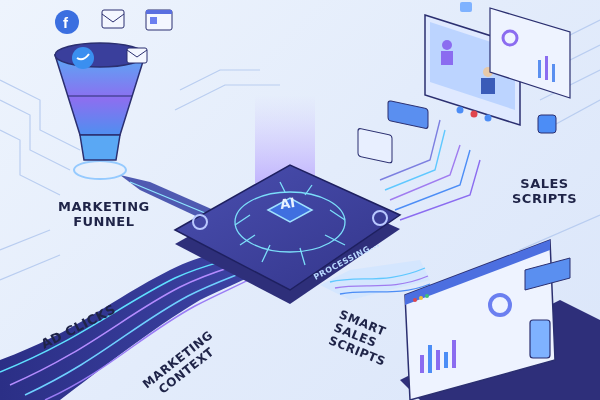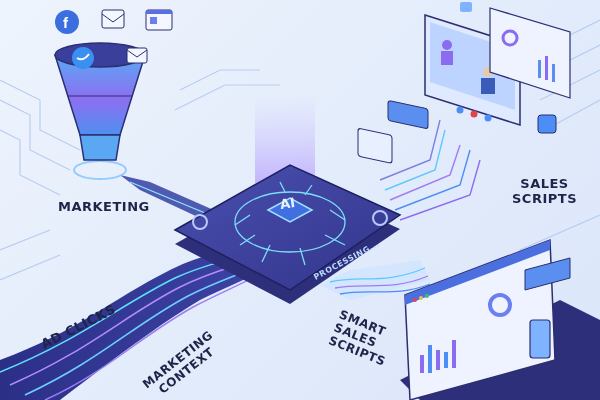--- a/index.html
+++ b/index.html
@@ -151,20 +151,21 @@
       <rect x="444" y="352" width="4" height="16" fill="#4c8df6"></rect>
       <rect x="452" y="340" width="4" height="28" fill="#8b6cf0"></rect>
       <circle cx="500" cy="305" r="10" fill="none" stroke="#6b7ff0" stroke-width="4"></circle>
       <path d="M525 270 L570 258 L570 278 L525 290 Z" fill="#5a8ff0" stroke="#2b2f70" stroke-width="1"></path>
       <rect x="530" y="320" width="20" height="38" rx="3" fill="#7fb2ff" stroke="#2b2f70" stroke-width="1.2"></rect>
     </g>
   </svg>
 
   <div class="label lbl-funnel">
     <div>MARKETING</div>
+    <div>FUNNEL</div>
   </div>
   <div class="label lbl-dialogue">
     <div>SALES</div>
     <div>SCRIPTS</div>
   </div>
   <div class="label lbl-adclicks">AD CLICKS</div>
   <div class="label lbl-context">
     <div>MARKETING</div>
     <div>CONTEXT</div>
   </div>

